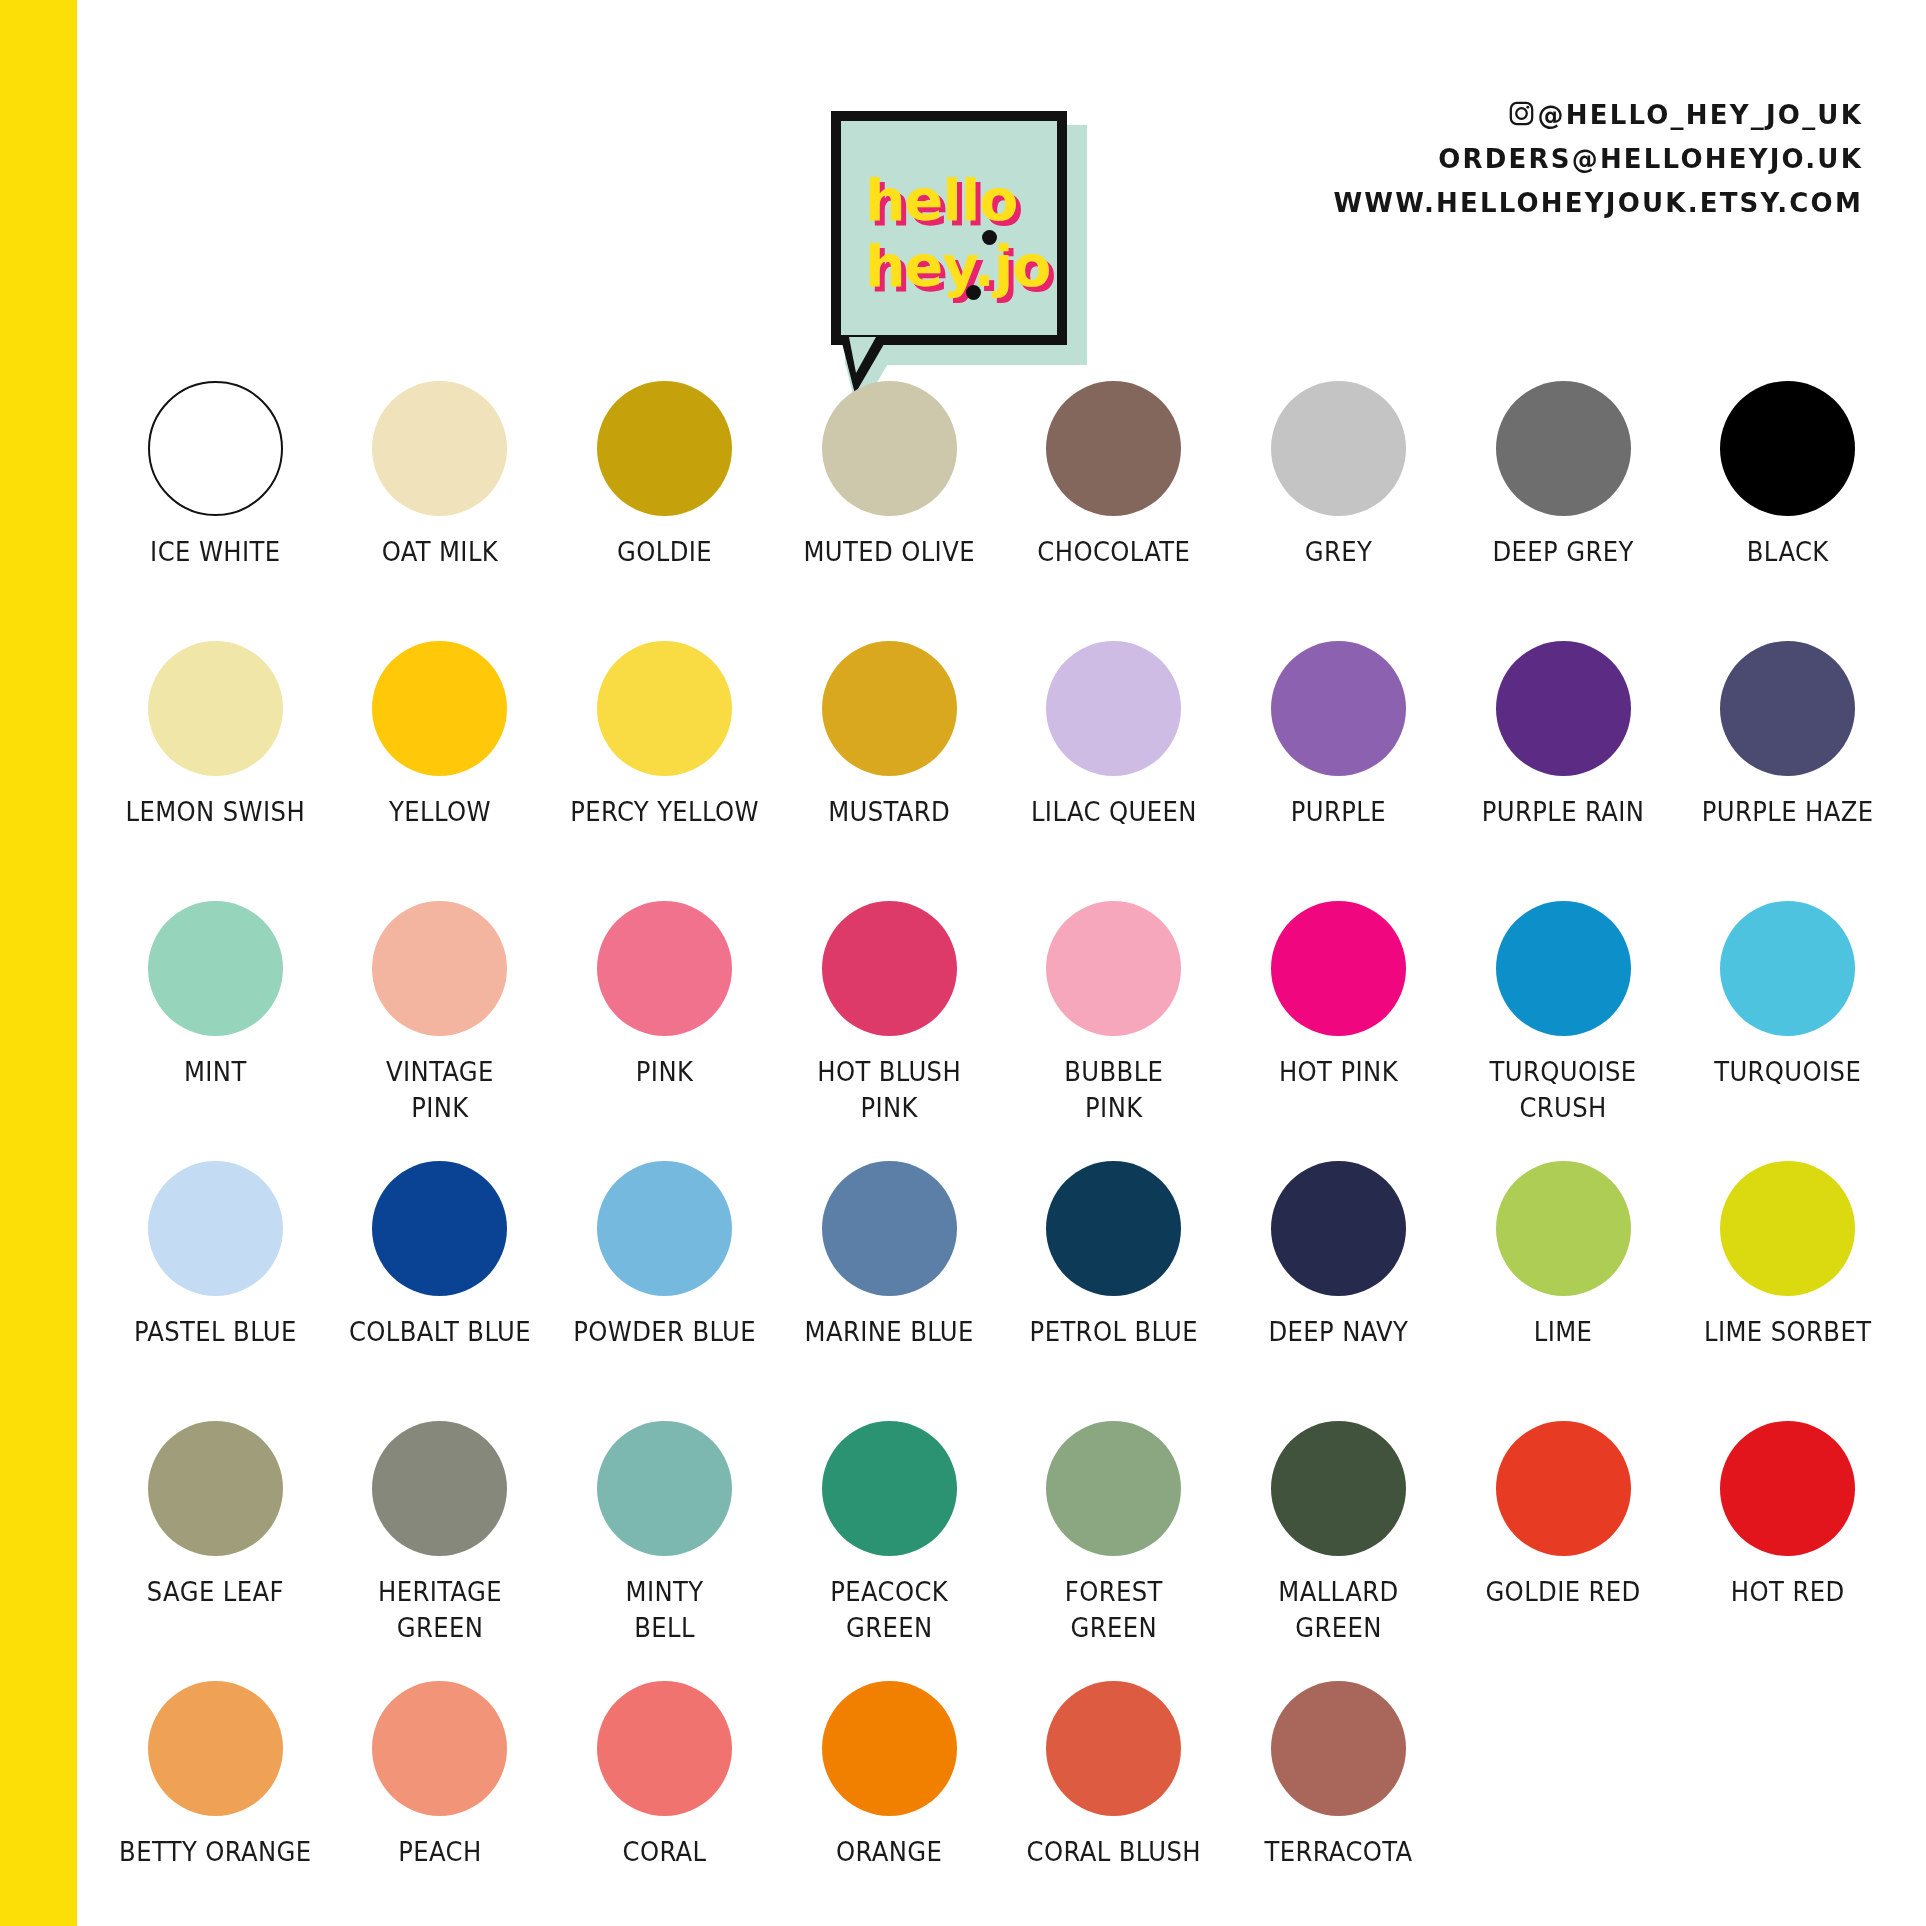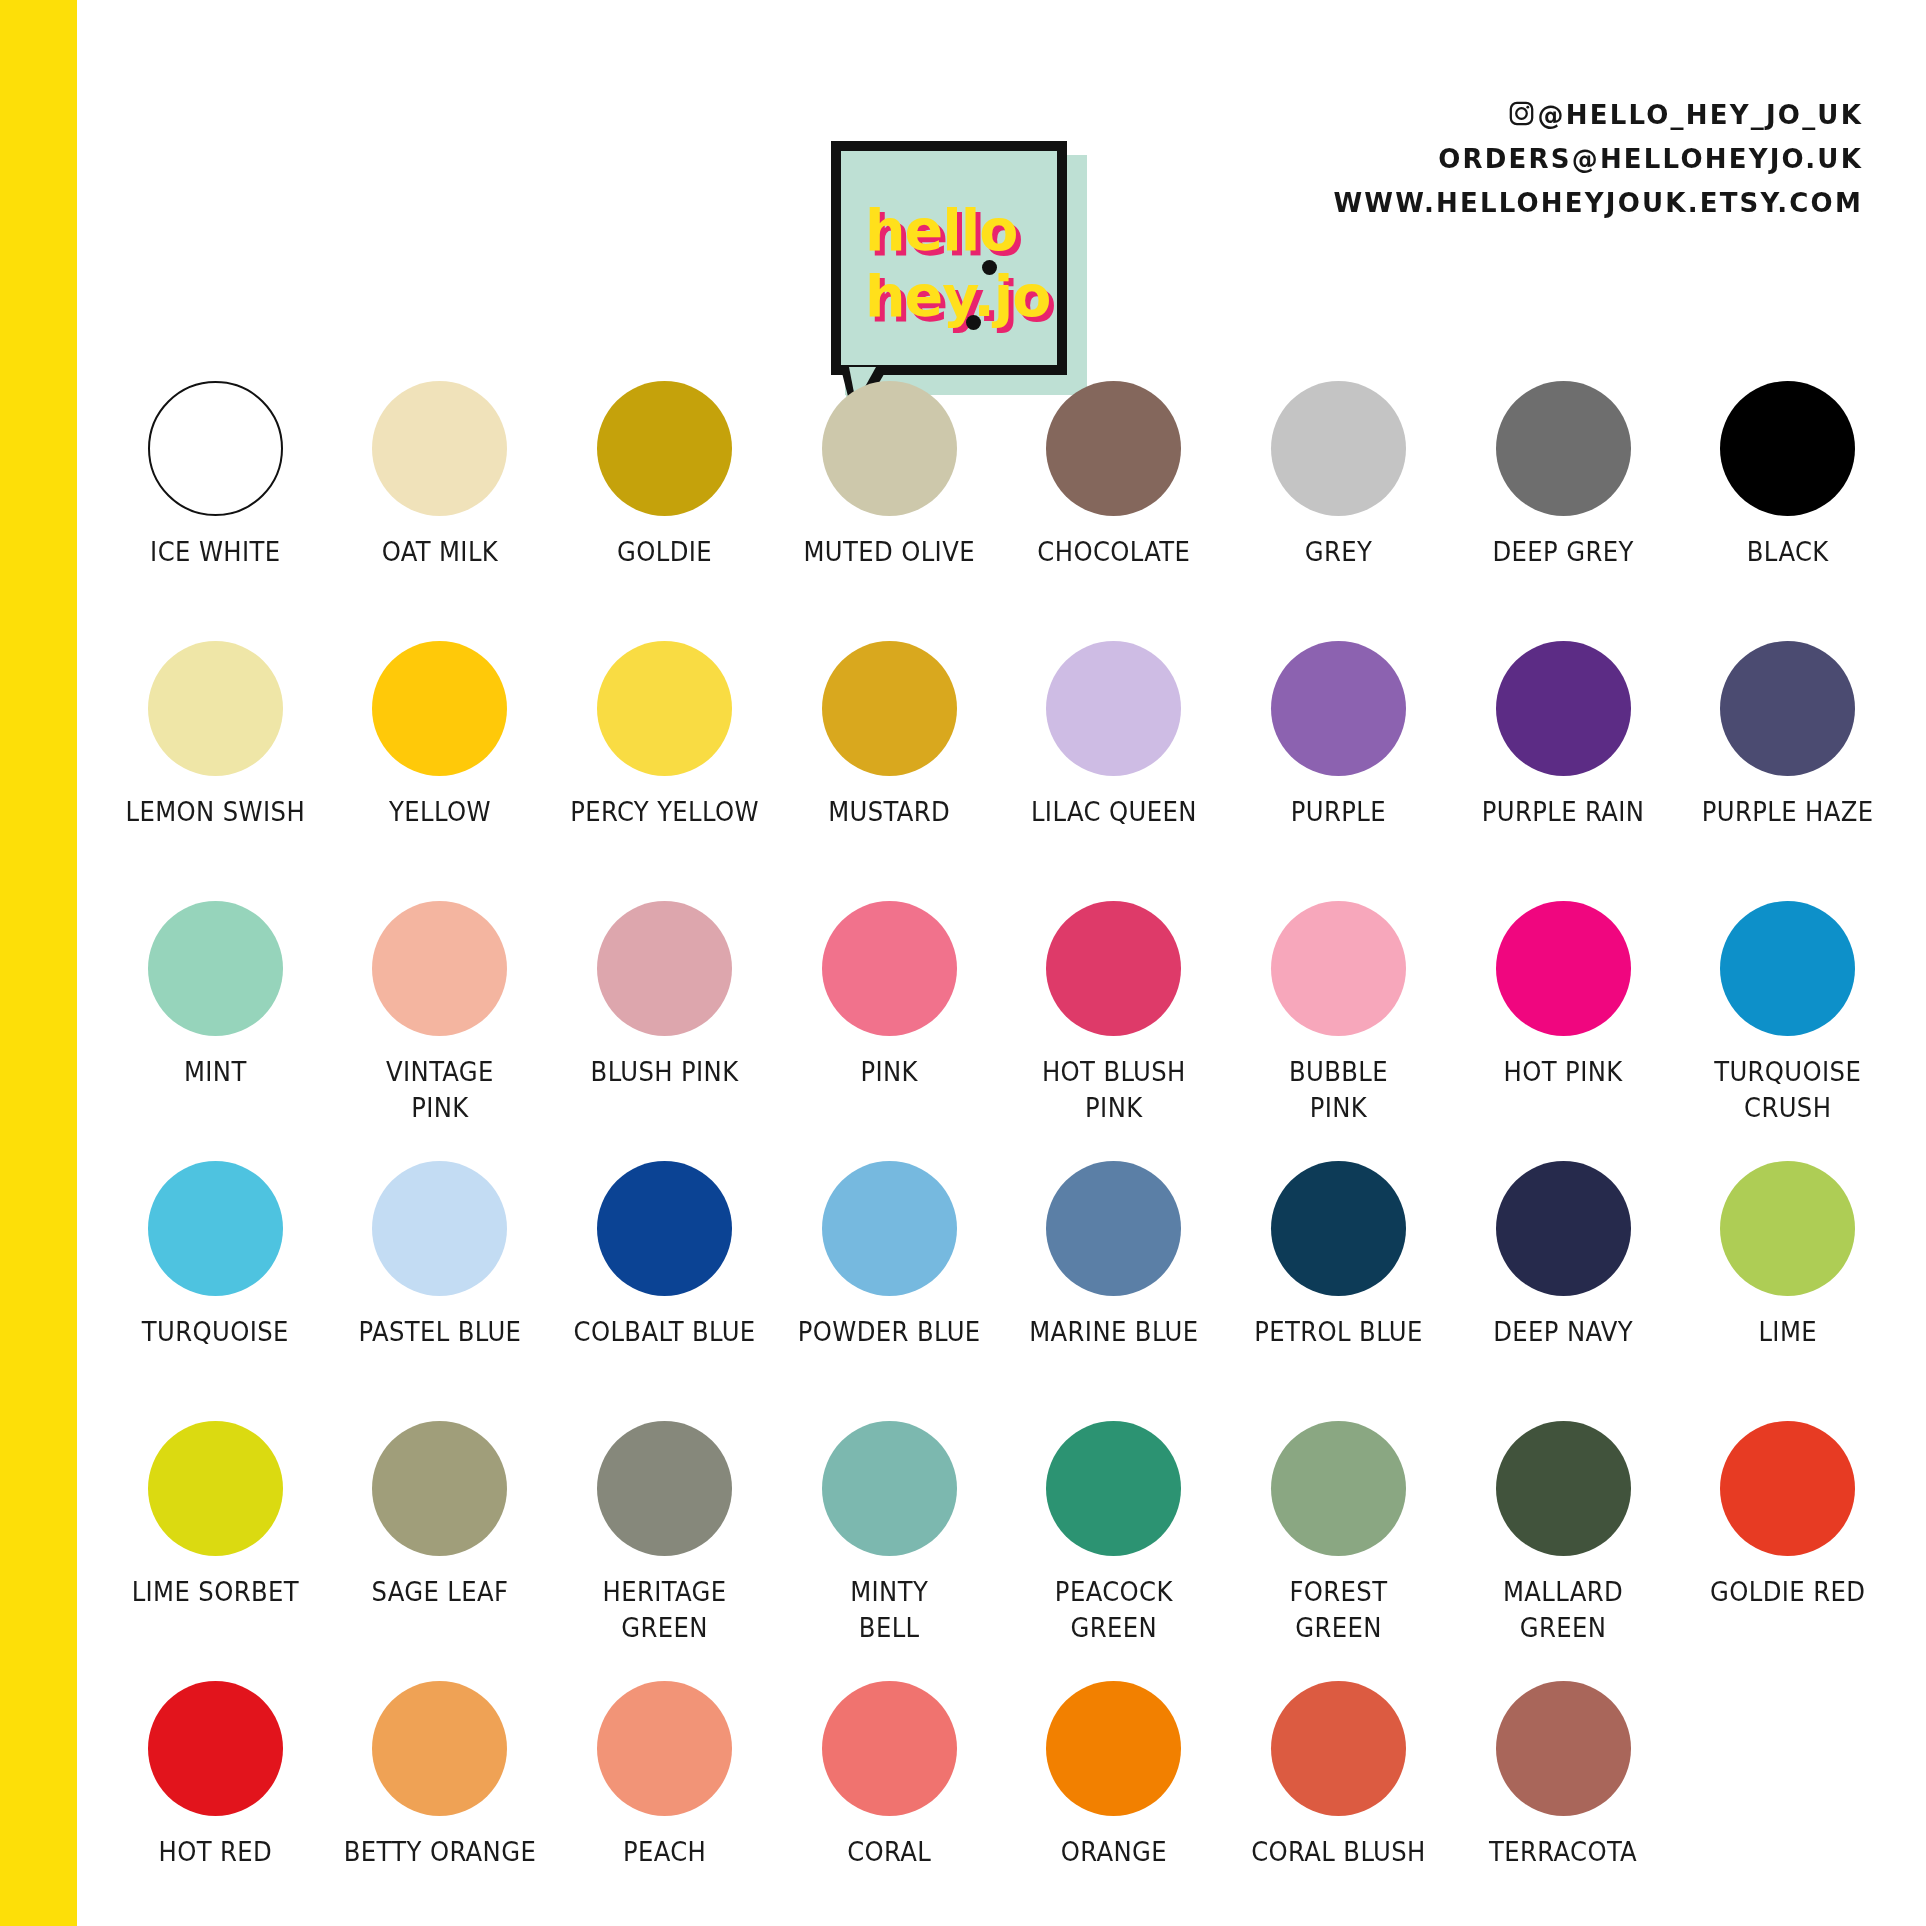--- a/index.html
+++ b/index.html
@@ -42,21 +42,20 @@
     height: 366px;
   }
 
   
   #logo-block {
     position: absolute;
     left: 754px;
     top: 111px;
     width: 278px;
     height: 267px;
-    margin-top: 30px;
   }
   #bubble-shadow {
     position: absolute;
     left: 14px;
     top: 14px;
     width: 242px;
     height: 240px;
     background: #BEE0D4;
   }
   #bubble-shadow-tail {
@@ -294,24 +293,20 @@
     <div class="swatch-cell">
       <div class="swatch-dot" style="background: rgb(150, 212, 187);"></div>
       <div class="swatch-label">MINT</div>
     </div>
     <div class="swatch-cell">
       <div class="swatch-dot" style="background: rgb(244, 181, 160);"></div>
       <div class="swatch-label">VINTAGE
 PINK</div>
     </div>
     <div class="swatch-cell">
-      <div class="swatch-dot" style="background: rgb(221, 166, 173);"></div>
-      <div class="swatch-label">BLUSH PINK</div>
-    </div>
-    <div class="swatch-cell">
       <div class="swatch-dot" style="background: rgb(241, 114, 140);"></div>
       <div class="swatch-label">PINK</div>
     </div>
     <div class="swatch-cell">
       <div class="swatch-dot" style="background: rgb(222, 58, 105);"></div>
       <div class="swatch-label">HOT BLUSH
 PINK</div>
     </div>
     <div class="swatch-cell">
       <div class="swatch-dot" style="background: rgb(247, 167, 187);"></div>

